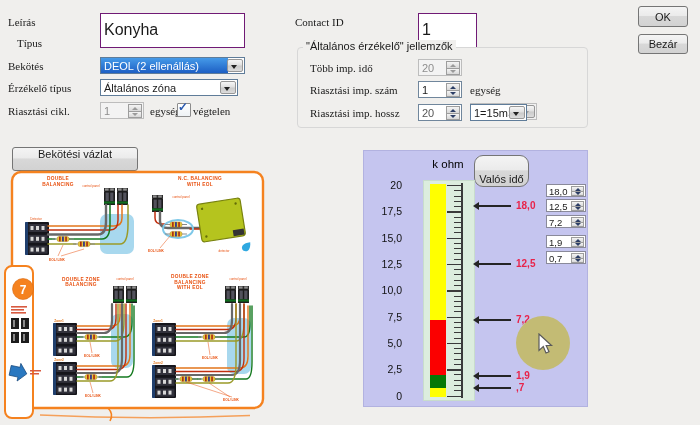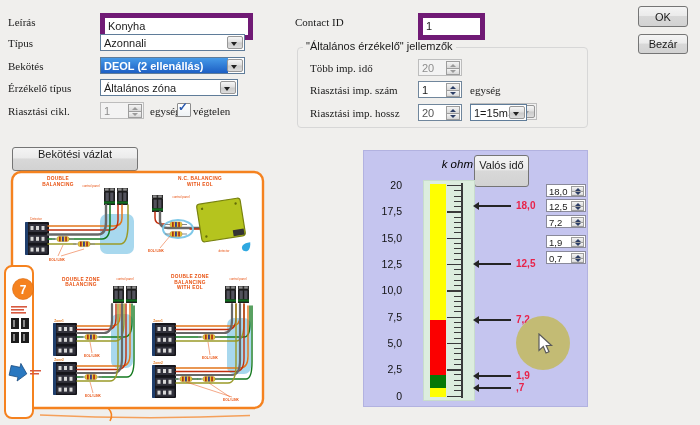--- a/index.html
+++ b/index.html
@@ -5,25 +5,25 @@
   :root{
     --window-bg:#f0efed; --panel-bg:#c5c5ef; --gauge-bg:#dcedde;
     --seg-yellow:#ffff00; --seg-red:#fb0000; --seg-green:#067806;
     --marker-red:#e8234a; --select-blue:#2b71d9; --orange:#f5821f;
     --diagram-red:#e8500f; --cursor-circle:#c3bb74;
   }
   html,body{margin:0;padding:0;}
   .screen{position:relative;width:700px;height:425px;background:var(--window-bg);
     font-family:"Liberation Sans",sans-serif;font-size:11px;color:#1a1a1a;overflow:hidden;}
   .lbl{position:absolute;white-space:nowrap;font-family:Liberation Serif, serif;}
-  .input{position:absolute;height:15px;background:#fff;border:5px solid #701a75;padding:1px 3px;
-    font-size:11px;line-height:14px;white-space:nowrap;overflow:hidden;}
+  .input{position:absolute;height:15px;background:#fff;border:1px solid #701a75;padding:9px 3px;
+    font-size:16px;line-height:14px;white-space:nowrap;overflow:hidden;}
   .combo{position:absolute;height:17px;background:#fff;border:1px solid #5f7c99;box-sizing:border-box;}
   .combo .cv{position:absolute;left:0;top:0;bottom:0;right:16px;padding:2px 0 0 3px;white-space:nowrap;overflow:hidden;}
-  .combo.sel .cv{background:linear-gradient(#459ae8,#1d5fc4);color:#fff;font-weight:bold;}
+  .combo.sel .cv{background:linear-gradient(#459ae8,#1d5fc4);color:#fff;}
   .combo.dis{background:#f1f1f1;border-color:#bdbdbd;margin-top:44px;}
   .combo.dis .cv{color:#9aa0a6;}
   .ca{position:absolute;top:1px;right:1px;bottom:1px;width:14px;border:1px solid #979797;border-radius:2px;
     background:linear-gradient(#f6f6f6,#dfdfdf 48%,#cacaca 52%,#dcdcdc);}
   .ca i{position:absolute;left:3px;top:5px;width:0;height:0;border:3.5px solid transparent;border-top:4px solid #222;}
   .combo.dis .ca i{border-top-color:#9a9a9a;}
   .spin{position:absolute;height:17px;background:#fff;border:1px solid #70869c;box-sizing:border-box;}
   .spin .sv{position:absolute;left:3px;top:2px;right:16px;}
   .spin.dis{background:#f3f3f3;border-color:#bdbdbd;}
   .spin.dis .sv{color:#8e8e8e;}
@@ -37,56 +37,50 @@
   .btn{position:absolute;border:1px solid #757575;border-radius:3px;text-align:center;cursor:default;
     background:linear-gradient(#f4f4f4,#ebebeb 45%,#d8d8d8 50%,#d2d2d2);box-sizing:border-box;}
   .chk{position:absolute;width:12px;height:12px;background:linear-gradient(#fefefe,#eef2f5);
     border:1px solid #8c8c8c;border-radius:1px;}
   .chk i{position:absolute;left:0px;top:-4px;font-style:normal;font-weight:bold;font-size:12px;color:#2858b0;}
   .grp{position:absolute;border:1px solid #d7d7d7;border-radius:4px;}
   .grp .legend{position:absolute;top:-8px;left:5px;background:var(--window-bg);padding:0 3px;white-space:nowrap;}
   
   .panel{position:absolute;left:363px;top:150px;width:225px;height:257px;background:var(--panel-bg);
     border:1px solid #b2b2e0;box-sizing:border-box;}
-  .kohm{position:absolute;left:59px;top:7px;width:50px;text-align:right;font-size:11.5px;color:#000;font-style:italic;}
+  .kohm{position:absolute;left:59px;top:7px;width:50px;text-align:center;font-size:11.5px;color:#000;}
   .gbody{position:absolute;left:59px;top:29px;width:50px;height:219px;background:var(--gauge-bg);border:1px solid #c8dccc;}
   .bar{position:absolute;left:66px;top:33px;width:16px;}
   .bar div{width:16px;}
   .ruler-line{position:absolute;left:97px;top:32px;width:1.5px;height:215px;background:#3a3a3a;}
   .ticks-minor{position:absolute;left:90px;top:34px;width:7.5px;height:212px;
     background:repeating-linear-gradient(to bottom,#3a3a3a 0,#3a3a3a 1px,transparent 1px,transparent 5.263px);}
   .ticks-major{position:absolute;left:83px;top:34px;width:14.5px;height:213px;
     background:repeating-linear-gradient(to bottom,#3a3a3a 0,#3a3a3a 1.3px,transparent 1.3px,transparent 26.315px);}
   .slabel{position:absolute;left:6px;width:32px;text-align:right;font-size:10.5px;color:#101010;}
   .marker{position:absolute;left:106px;width:0;height:0;}
   .marker .line{position:absolute;left:5px;top:-0.75px;width:36px;height:1.5px;background:#252525;}
   .marker .head{position:absolute;left:-1px;top:-4px;width:0;height:0;border:4px solid transparent;border-right:6px solid #252525;}
   .marker b{position:absolute;left:46px;top:-6px;color:var(--marker-red);font-size:10px;font-weight:bold;white-space:nowrap;}
   .gspin{position:absolute;left:182px;width:40px;height:13px;background:#fff;border:1px solid #8a8a9a;box-sizing:border-box;}
   .gspin .sv{position:absolute;left:2px;top:0.5px;font-size:9.5px;}
   .gspin .sbtns{width:13px;}
   .cursor-circle{position:absolute;left:152px;top:165px;width:54px;height:54px;border-radius:50%;
     background:var(--cursor-circle);}
-  .valos{left:110px;top:4px;width:55px;height:32px;padding-top:3px;font-size:11px;}
+  .valos{left:110px;top:4px;width:55px;height:32px;padding-top:17px;font-size:11px;border-radius:9px;}
 </style>
 </head>
 <body>
 
 <div class="screen">
 
   <span class="lbl" style="left:8px;top:16px">Leírás</span>
   <span class="input" style="left:100px;top:13px;width:137px">Konyha</span>
 
-  <span class="lbl" style="left:8px;top:37px">Típus</span>
-  <div class="combo" style="left:100px;top:34px;width:145px">
-    <span class="cv">Azonnali</span>
-    <span class="ca">
-        <i></i>
-      </span>
-  </div>
+  <span class="lbl" style="left:17px;top:37px">Típus</span>
 
   <span class="lbl" style="left:8px;top:60px">Bekötés</span>
   <div class="combo sel" style="left:100px;top:57px;width:145px">
     <span class="cv">DEOL (2 ellenállás)</span>
     <span class="ca">
         <i></i>
       </span>
   </div>
 
   <span class="lbl" style="left:8px;top:82px">Érzékelő típus</span>

